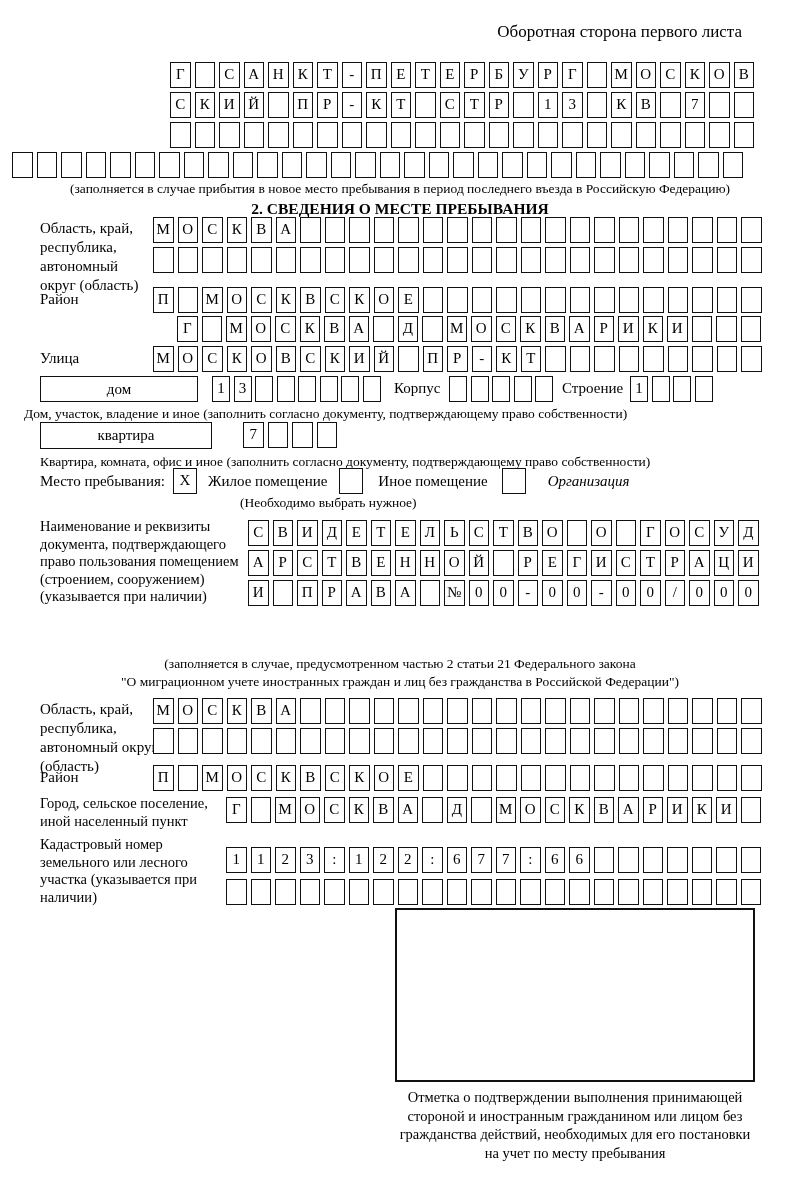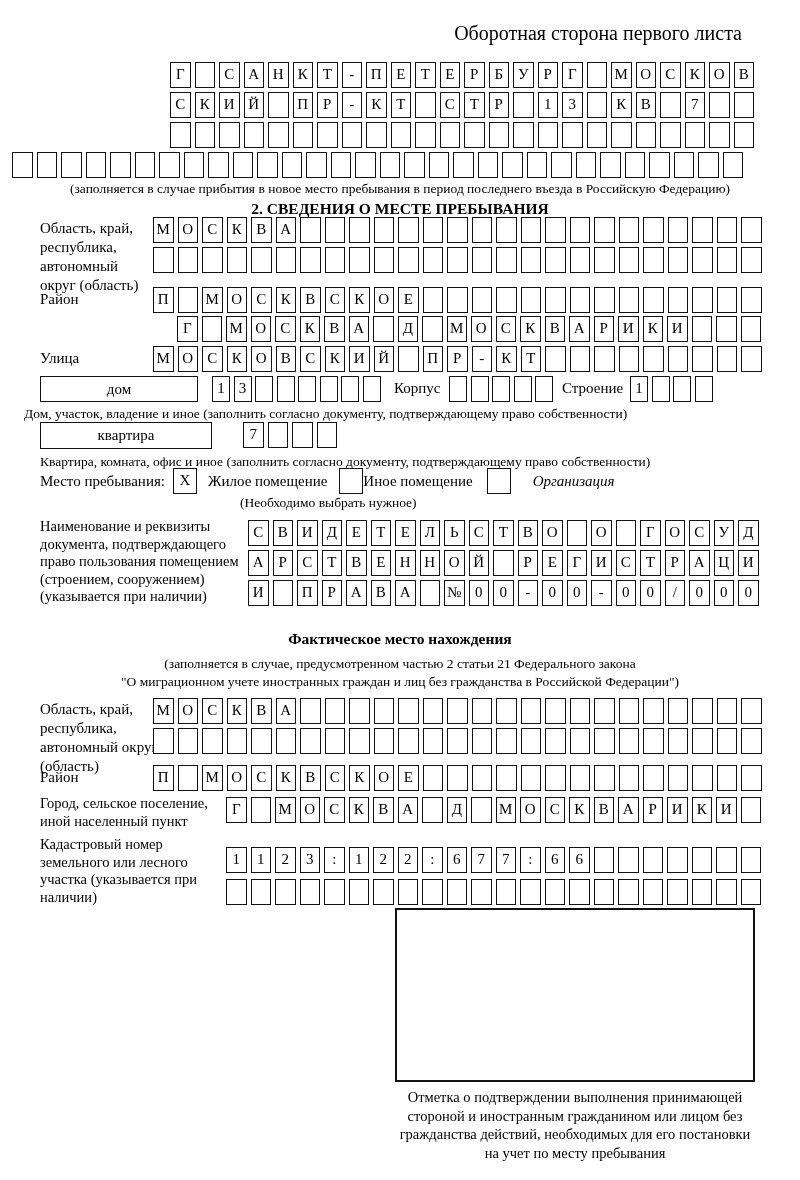--- a/index.html
+++ b/index.html
@@ -1,21 +1,21 @@
 <!DOCTYPE html>
 <html><head>
 <meta charset="utf-8">
 <style>
   html,body{margin:0;padding:0;background:#fff;}
   .page{
     position:relative;width:800px;height:1180px;background:#ffffff;color:#000;
     font-family:"Liberation Serif","DejaVu Serif",serif;overflow:hidden;
   }
   .abs{position:absolute;}
-  .back-note{font-size:20px;}
+  .back-note{font-size:17px;}
   .lbl{font-size:15px;line-height:19px;}
   .lbl-sm{font-size:14.5px;line-height:17.5px;}
   .hint{font-size:13.5px;}
   .title{font-size:15.5px;font-weight:bold;text-align:center;width:800px;left:0;}
   .center{text-align:center;width:800px;left:0;}
   .boxrow{display:flex;gap:4px;}
   .boxrow .cell{
     box-sizing:border-box;flex:0 0 20.5px;width:20.5px;height:26px;
     border:1.5px solid #111;font-size:15px;line-height:23px;text-align:center;
     background:#fff;
@@ -332,21 +332,21 @@
       <span class="cell"></span>
       <span class="cell"></span>
     </div>
   <div class="abs hint" style="left:40px;top:454px;">Квартира, комната, офис и иное (заполнить согласно документу, подтверждающему право собственности)</div>
 
   <div class="abs stay-row" style="left:40px;top:468px;">
     <span class="inline-lbl">Место пребывания:</span>
     <span class="checkbox" style="margin-left:8px;">X</span>
     <span class="inline-lbl" style="margin-left:11px;">Жилое помещение</span>
     <span class="checkbox" style="margin-left:12px;"></span>
-    <span class="inline-lbl" style="">Иное помещение</span>
+    <span class="inline-lbl" style="margin-left:15px;">Иное помещение</span>
     <span class="checkbox" style="margin-left:14px;"></span>
     <span class="inline-lbl" style="margin-left:22px;font-style:italic;">Организация</span>
   </div>
   <div class="abs hint" style="left:240px;top:495px;">(Необходимо выбрать нужное)</div>
 
   <div class="abs lbl-sm" style="left:40px;top:518px;width:202px;">Наименование и реквизиты документа, подтверждающего право пользования помещением (строением, сооружением) (указывается при наличии)</div>
   <div class="abs boxrow" style="left:248px;top:520px;">
       <span class="cell">С</span>
       <span class="cell">В</span>
       <span class="cell">И</span>
@@ -409,21 +409,20 @@
       <span class="cell">0</span>
       <span class="cell">-</span>
       <span class="cell">0</span>
       <span class="cell">0</span>
       <span class="cell">/</span>
       <span class="cell">0</span>
       <span class="cell">0</span>
       <span class="cell">0</span>
     </div>
 
-  <div class="abs title" style="top:630px;">Фактическое место нахождения</div>
   <div class="abs hint center" style="top:656px;">(заполняется в случае, предусмотренном частью 2 статьи 21 Федерального закона</div>
   <div class="abs hint center" style="top:674px;">"О миграционном учете иностранных граждан и лиц без гражданства в Российской Федерации")</div>
 
   <div class="abs lbl" style="left:40px;top:700px;width:152px;">Область, край, республика, автономный округ (область)</div>
   <div class="abs boxrow" style="left:153px;top:698px;">
       <span class="cell">М</span>
       <span class="cell">О</span>
       <span class="cell">С</span>
       <span class="cell">К</span>
       <span class="cell">В</span>

